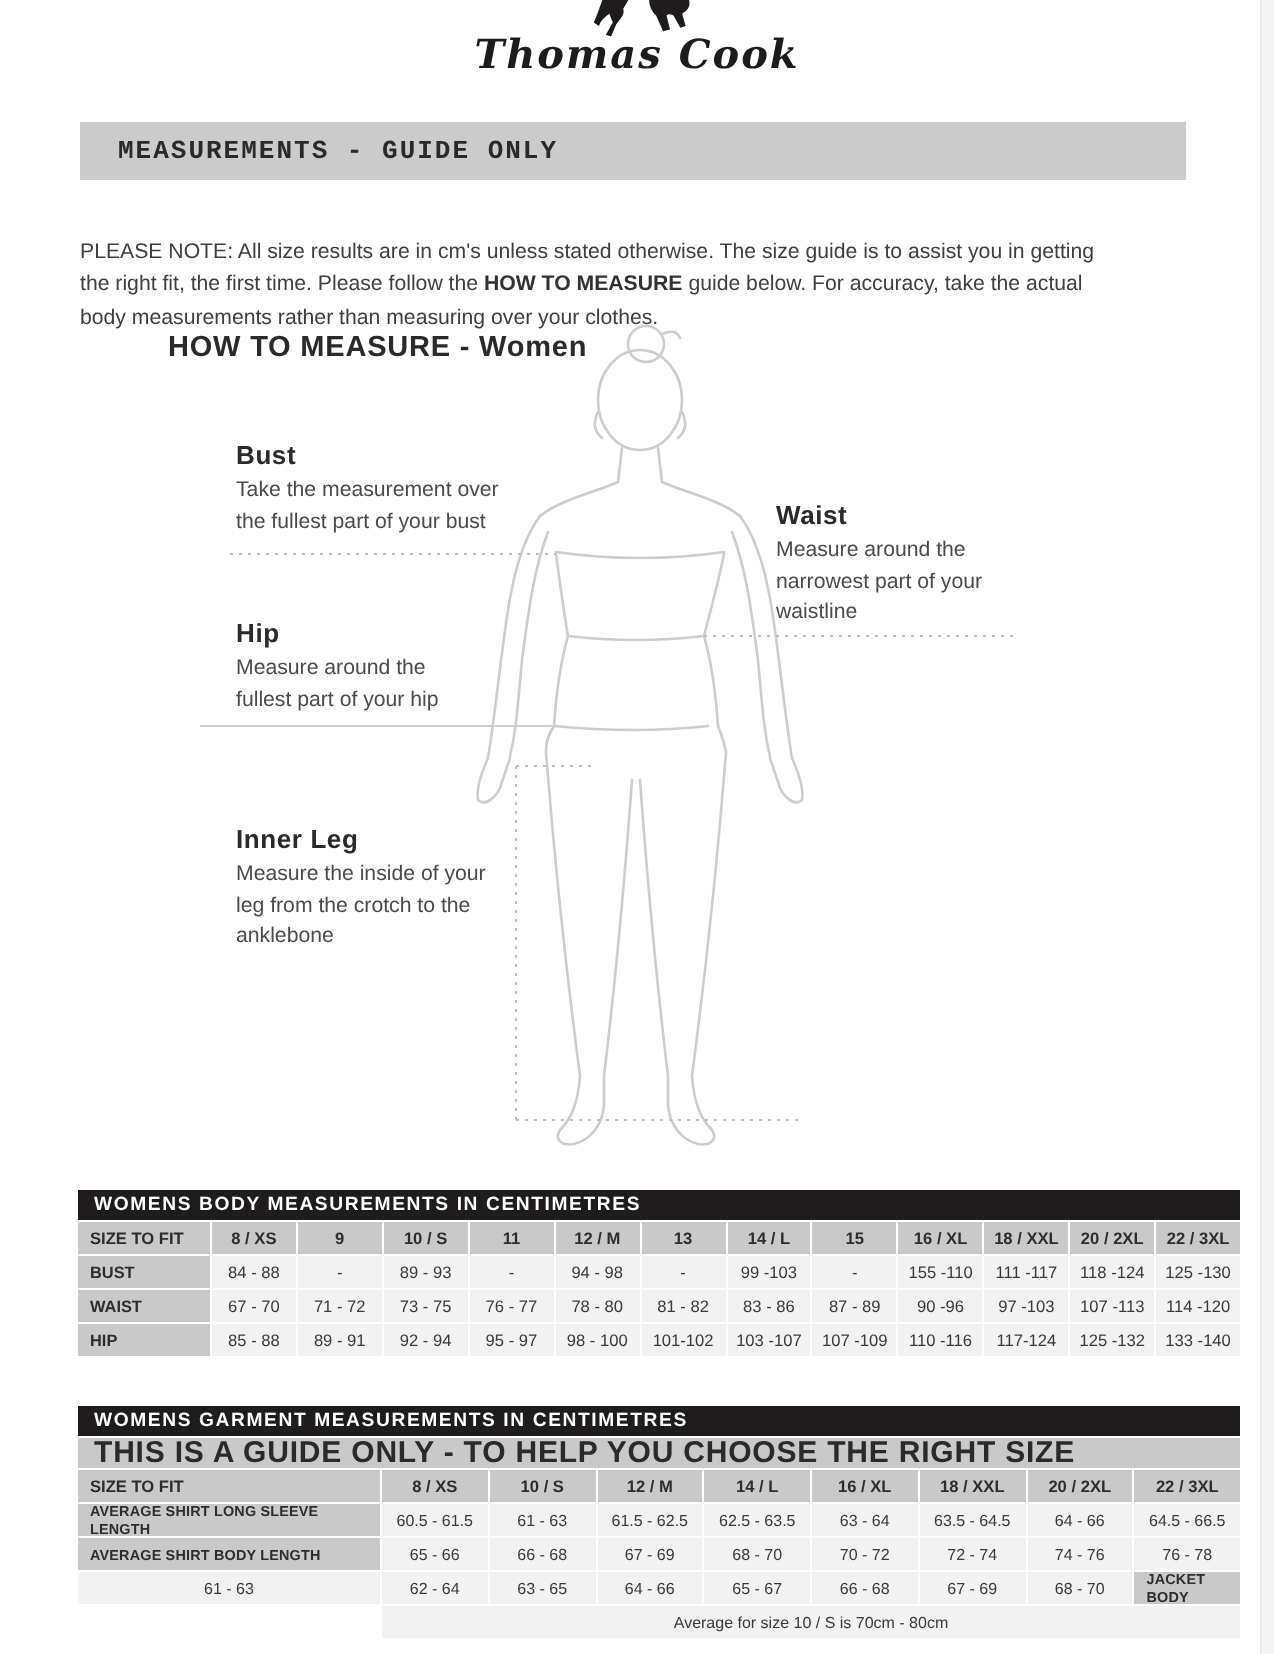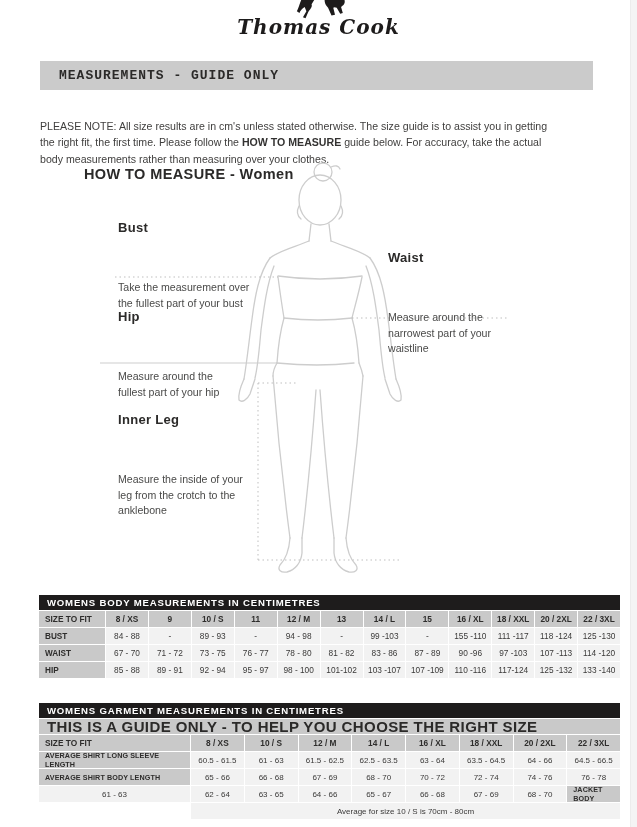--- a/index.html
+++ b/index.html
@@ -32,21 +32,21 @@
   .note b{font-weight:bold;color:#333231;}
 
   .h2{
     position:absolute;left:40px;top:166px;font-size:14.5px;font-weight:bold;color:#2b2a29;letter-spacing:0.4px;margin-left:44px;
   }
 
   
   .diagram{position:absolute;left:40px;top:160px;width:560px;height:430px;}
   .diagram svg{position:absolute;left:0;top:0;}
   .m-label{position:absolute;font-size:13px;font-weight:bold;color:#2b2a29;letter-spacing:0.3px;}
-  .m-desc{position:absolute;font-size:10.6px;line-height:15.6px;color:#4a4a49;white-space:pre-line;margin-top:42px;}
+  .m-desc{position:absolute;font-size:10.6px;line-height:15.6px;color:#4a4a49;white-space:pre-line;}
   .lbl-bust{left:78px;top:60px;}   .desc-bust{left:78px;top:78px;width:170px;}
   .lbl-waist{left:348px;top:90px;} .desc-waist{left:348px;top:108px;width:140px;}
   .lbl-hip{left:78px;top:149px;}   .desc-hip{left:78px;top:167px;width:150px;}
   .lbl-ileg{left:78px;top:252px;}  .desc-ileg{left:78px;top:270px;width:160px;}
 
   
   .tbl{position:absolute;left:23px;width:581px;margin-left:16px;}
   .tbl-body{top:595px;} .tbl-garment{top:703px;}
   .tbl-title{
     height:15px;background:#1e1c1c;color:#fff;font-size:9.6px;font-weight:bold;

